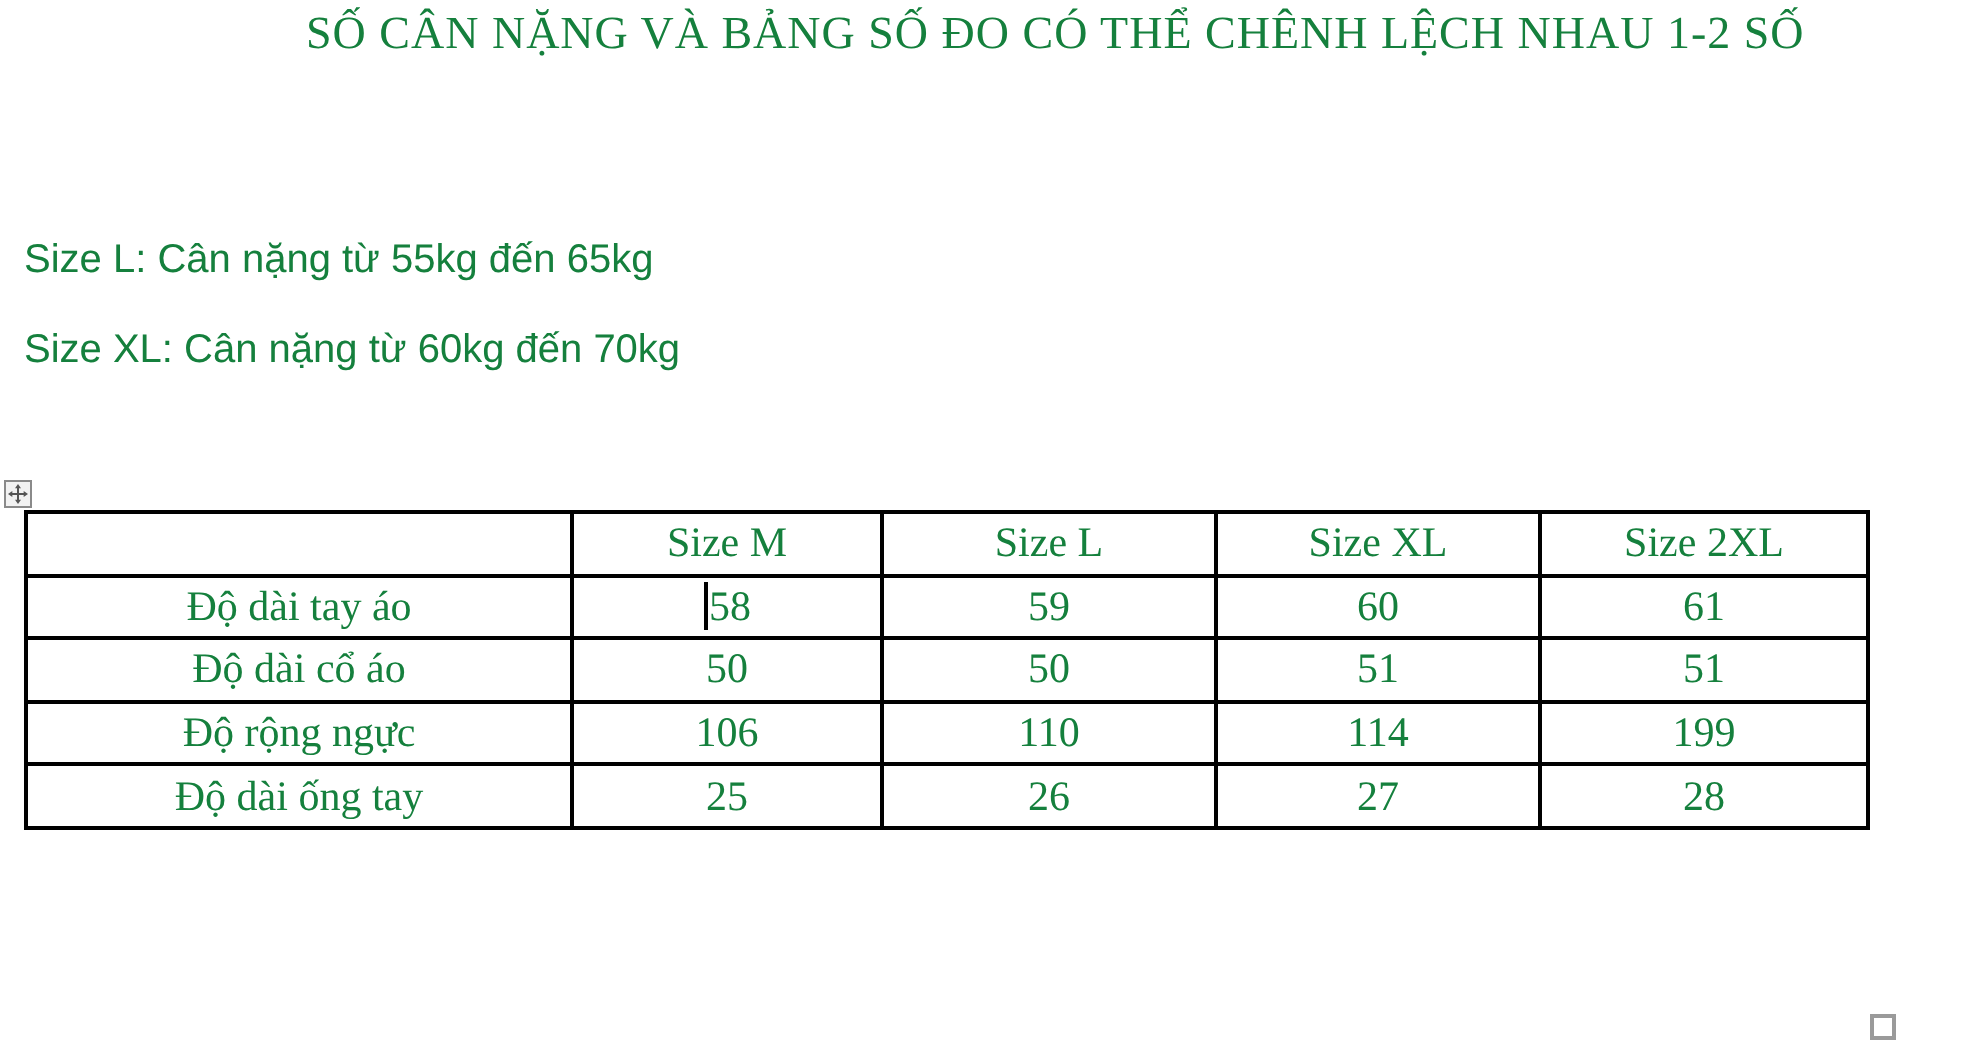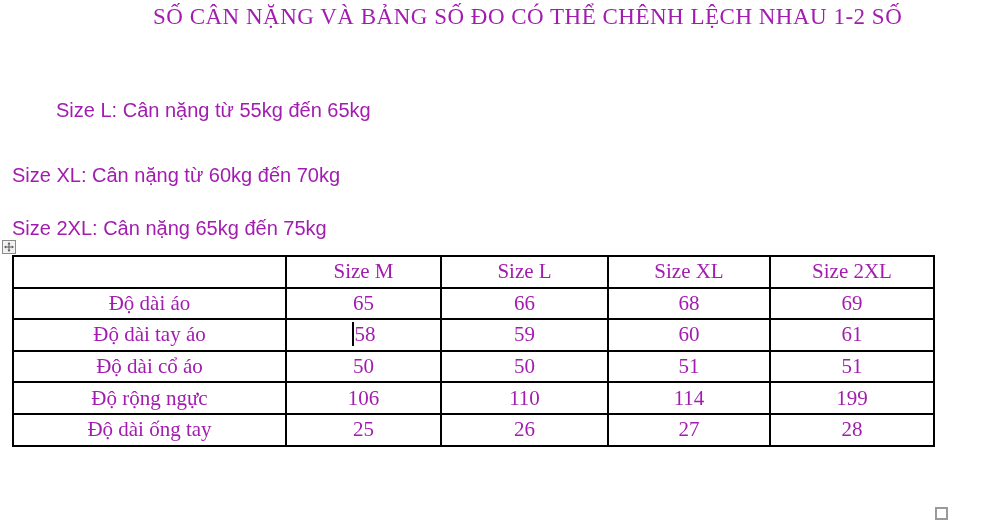--- a/index.html
+++ b/index.html
@@ -3,42 +3,42 @@
 <meta charset="utf-8">
 <style>
   html, body { margin: 0; padding: 0; }
   body { font-family: "Liberation Sans", "DejaVu Sans", sans-serif; }
   .page {
     position: relative;
     width: 989px;
     height: 522px;
     background: #ffffff;
     overflow: hidden;
-    color: #a21caf;
+    color: #15803d;
   }
   .doc-title {
     position: absolute;
     left: 153px;
     top: 4px;
     margin: 0;
     font-family: "Liberation Serif", "DejaVu Serif", serif;
     font-weight: normal;
     font-size: 23px;
     white-space: nowrap;
     letter-spacing: 0.5px;
   }
   .note {
     position: absolute;
     left: 12px;
     margin: 0;
     font-size: 20px;
     white-space: nowrap;
   }
   .note-0 { top: 58px; }
-  .note-1 { top: 99px; margin-left: 44px; }
+  .note-1 { top: 119px; }
   .note-2 { top: 164px; }
   .note-3 { top: 217px; }
 
   .move-handle {
     position: absolute;
     left: 2px;
     top: 240px;
     width: 14px;
     height: 14px;
     border: 1px solid #8a8a8a;
@@ -93,21 +93,20 @@
 </style>
 </head>
 <body>
 
 <div class="page">
 
   <h1 class="doc-title">SỐ CÂN NẶNG VÀ BẢNG SỐ ĐO CÓ THỂ CHÊNH LỆCH NHAU 1-2 SỐ</h1>
 
   <p class="note note-1">Size L: Cân nặng từ 55kg đến 65kg</p>
   <p class="note note-2">Size XL: Cân nặng từ 60kg đến 70kg</p>
-  <p class="note note-3">Size 2XL: Cân nặng 65kg đến 75kg</p>
 
   <div class="move-handle">
     <span>
       <svg width="10" height="10" viewBox="0 0 12 12">
         <path d="M6 0 L4.2 2.6 H7.8 Z M6 12 L4.2 9.4 H7.8 Z M0 6 L2.6 4.2 V7.8 Z M12 6 L9.4 4.2 V7.8 Z" fill="#555"></path>
         <path d="M6 2 V10 M2 6 H10" stroke="#555" stroke-width="1.2"></path>
       </svg>
     </span>
   </div>
 
@@ -122,27 +121,20 @@
     <thead>
       <tr>
         <th></th>
         <th>Size M</th>
         <th>Size L</th>
         <th>Size XL</th>
         <th>Size 2XL</th>
       </tr>
     </thead>
     <tbody>
-      <tr>
-        <td>Độ dài áo</td>
-        <td>65</td>
-        <td>66</td>
-        <td>68</td>
-        <td>69</td>
-      </tr>
       <tr>
         <td>Độ dài tay áo</td>
         <td><span class="caret"></span><span>58</span></td>
         <td>59</td>
         <td>60</td>
         <td>61</td>
       </tr>
       <tr>
         <td>Độ dài cổ áo</td>
         <td>50</td>

